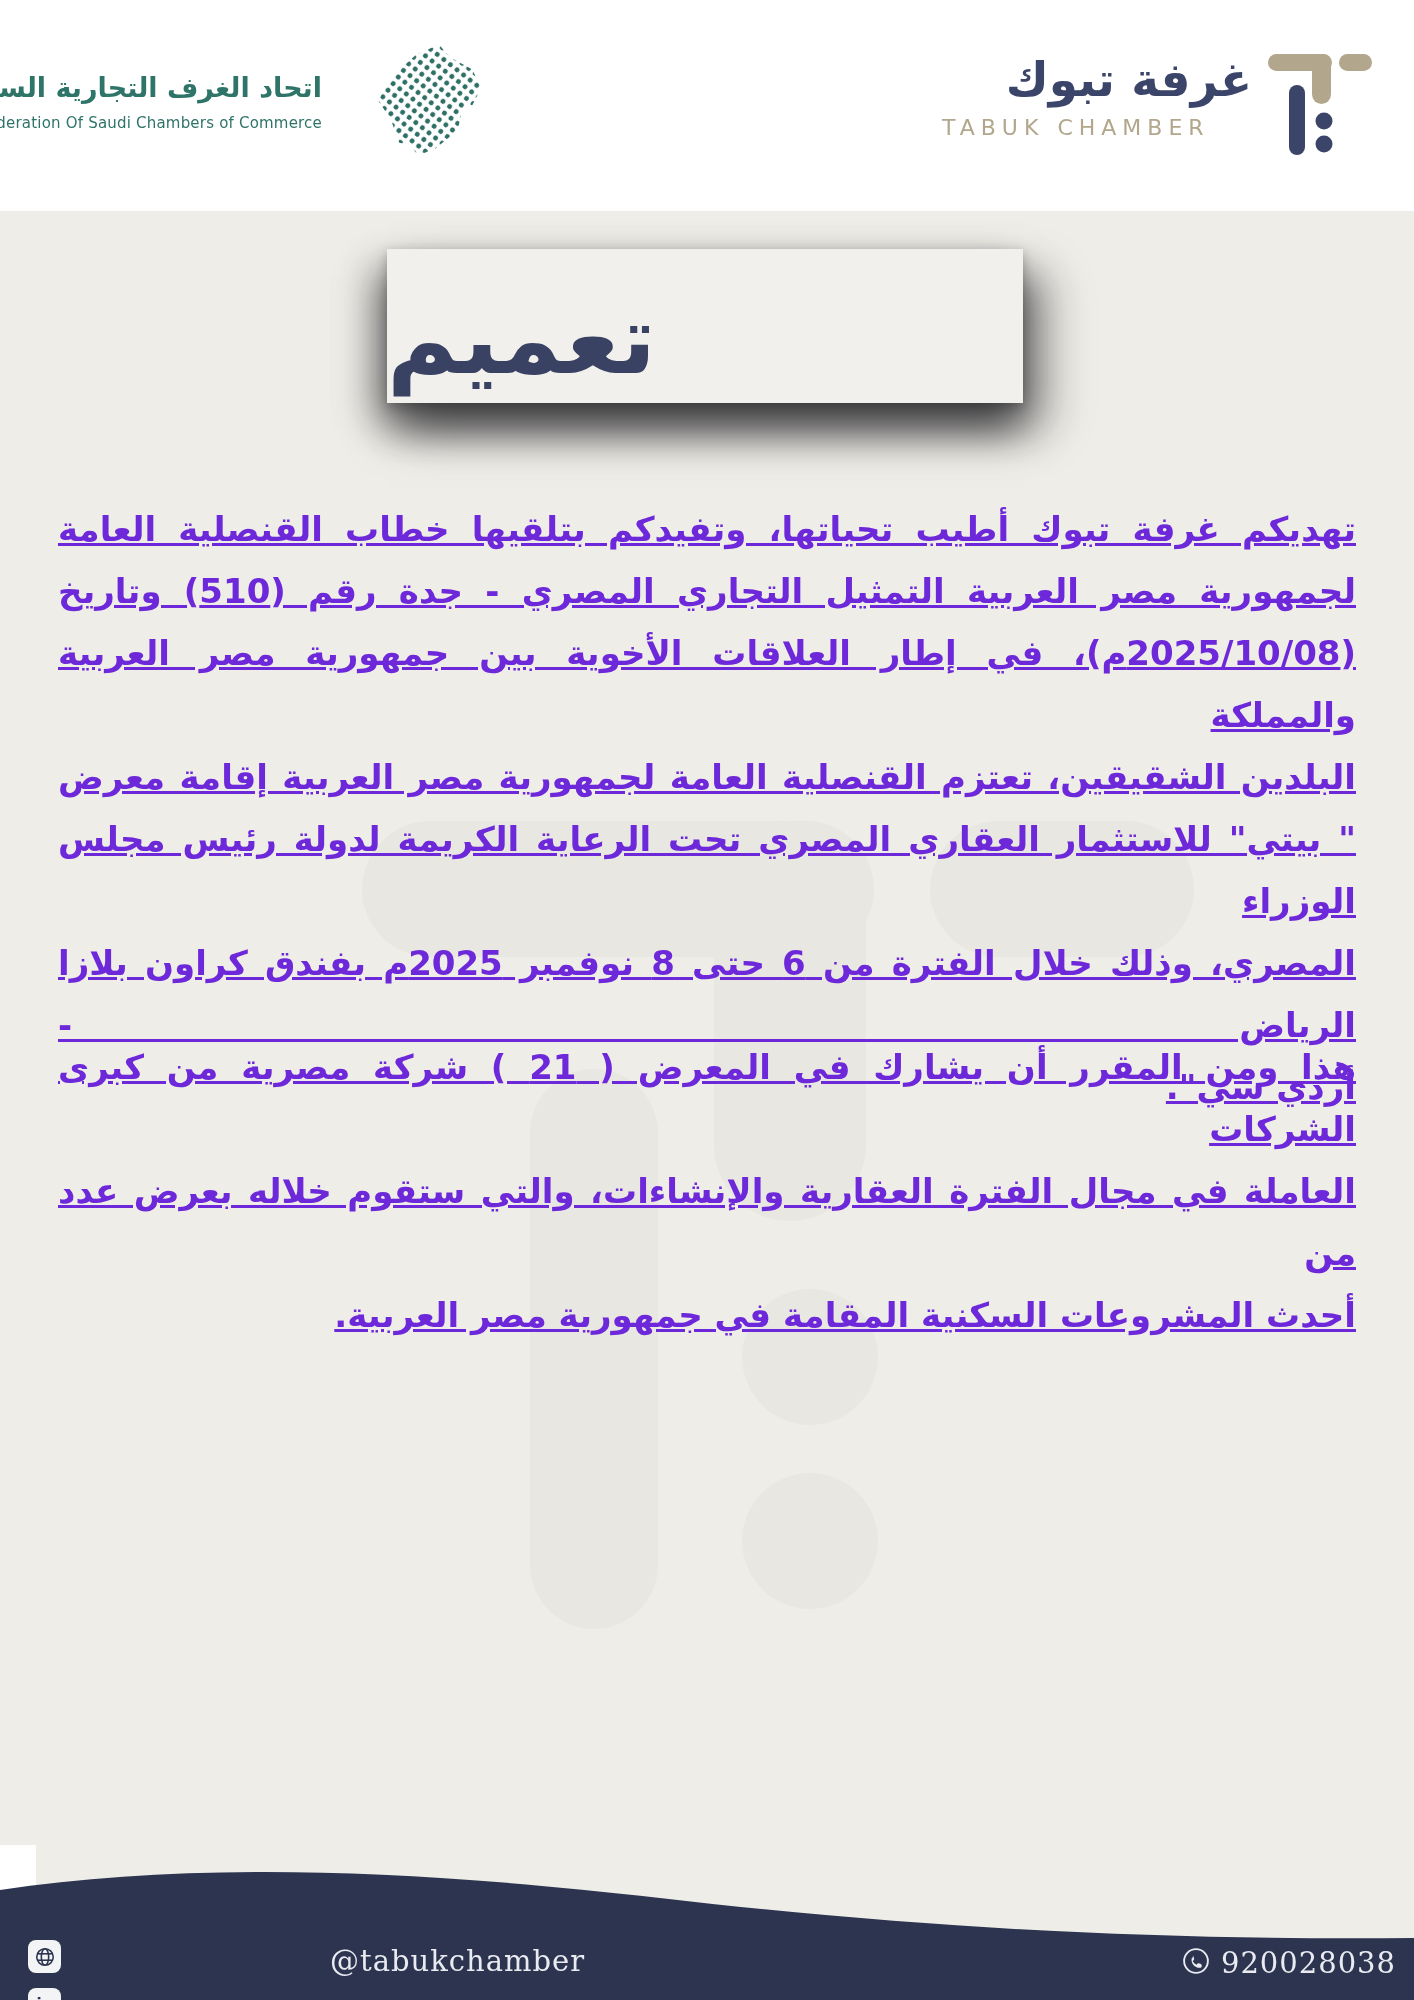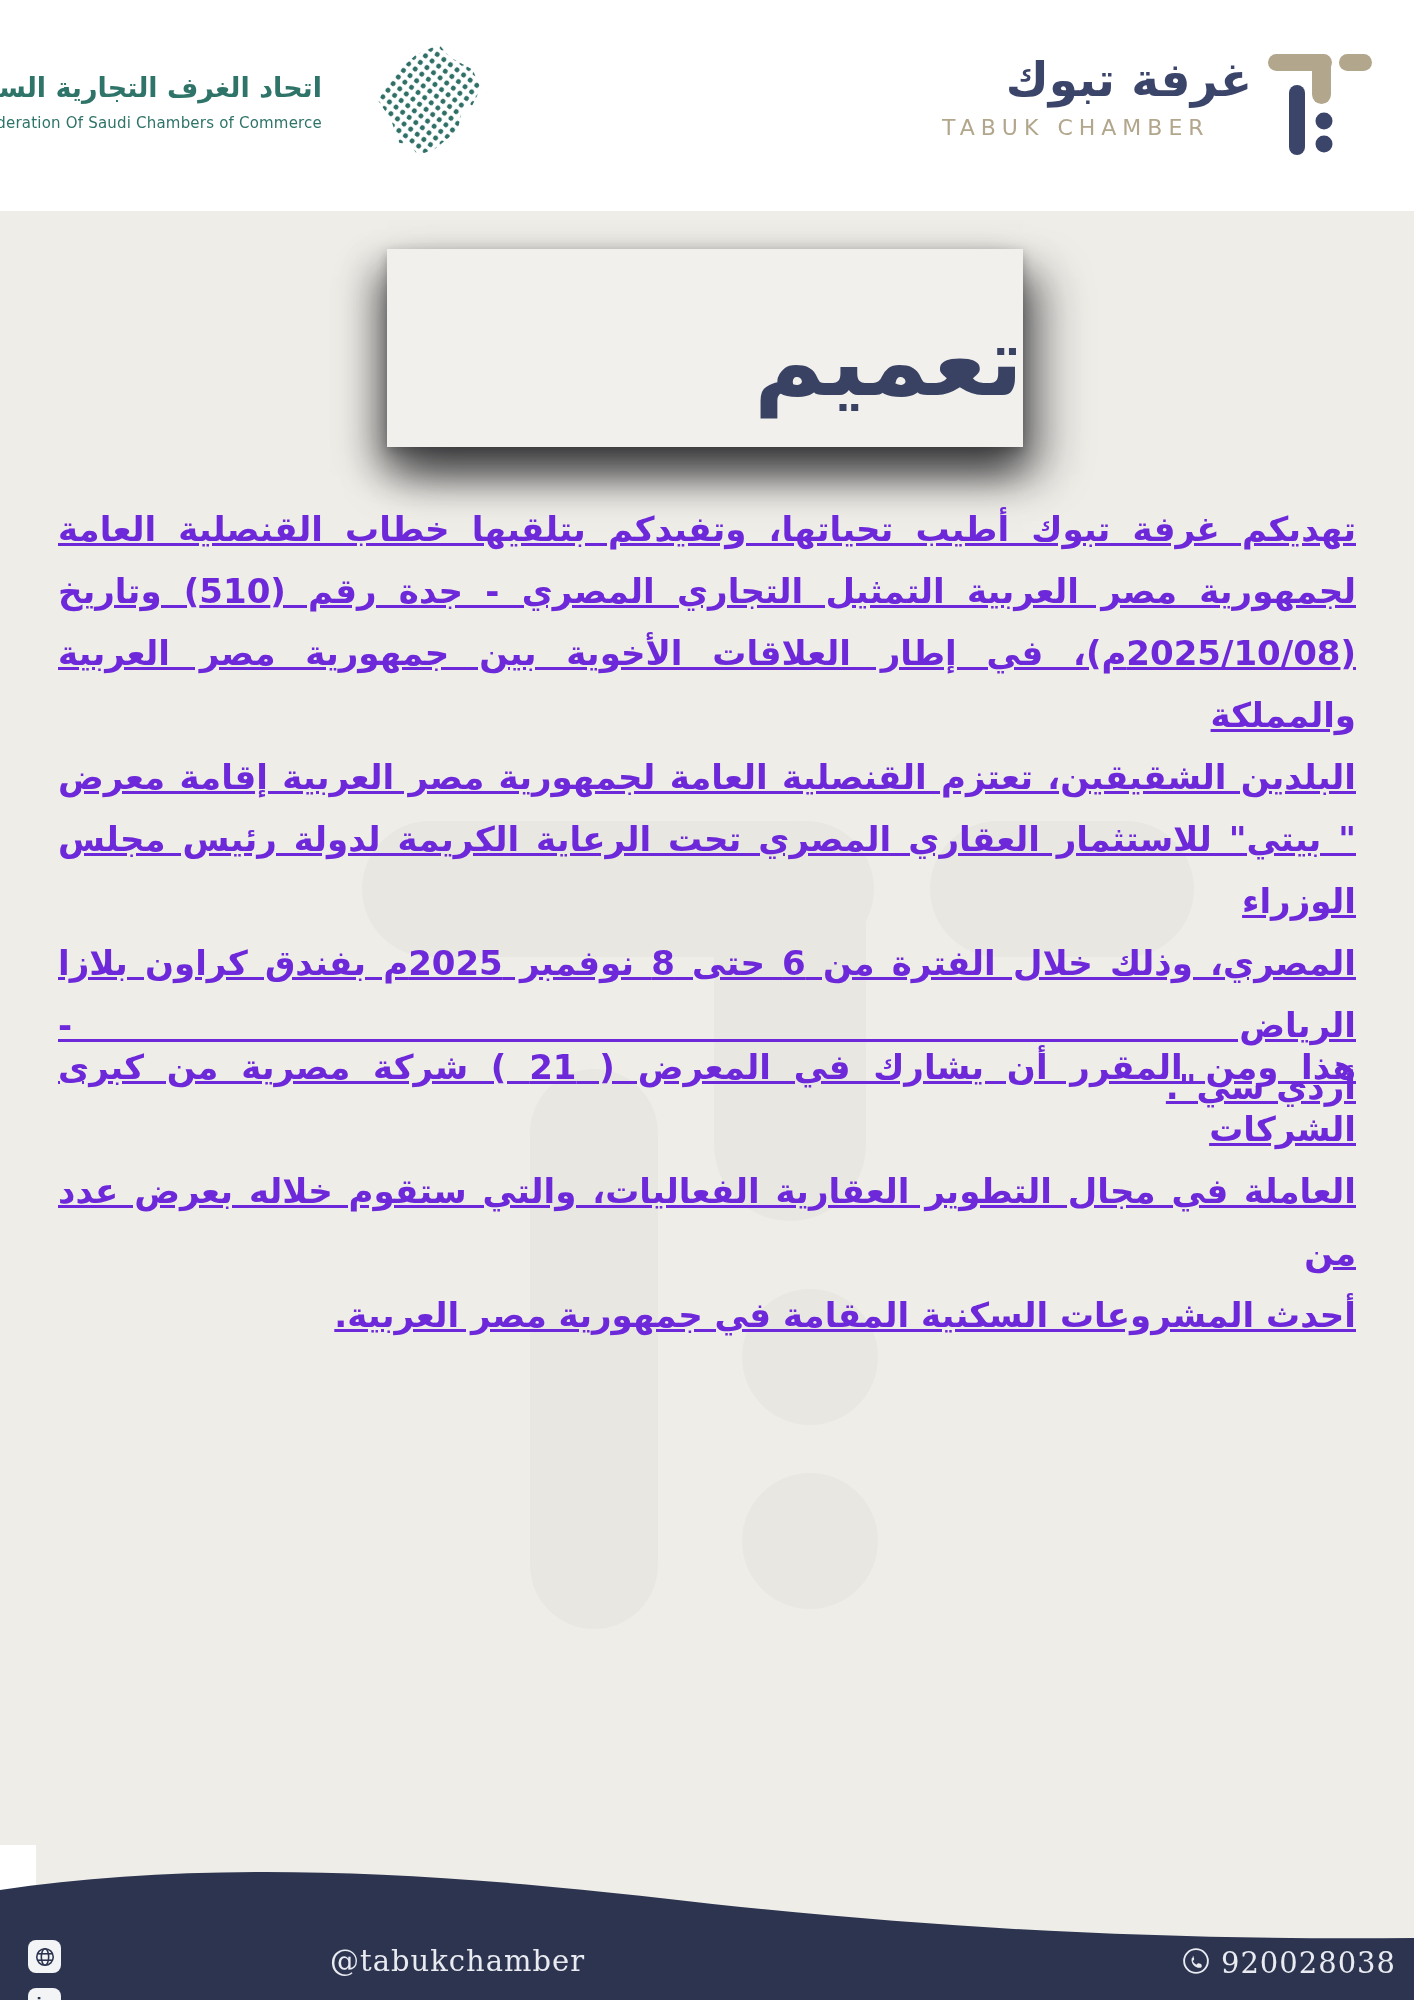--- a/index.html
+++ b/index.html
@@ -18,25 +18,25 @@
   .tabuk-logo{position:absolute;right:40px;top:28px;width:430px;height:150px;}
   .tabuk-mark{position:absolute;right:0;top:26px;}
   .tabuk-text{position:absolute;right:122px;top:24px;width:310px;}
   .tabuk-ar{font-size:47px;font-weight:700;color:#3b4469;direction:rtl;white-space:nowrap;letter-spacing:2px;}
   .tabuk-en{font-size:22px;font-weight:500;color:#b2a68c;letter-spacing:6px;white-space:nowrap;margin-top:8px;}
   
   .sheet{position:absolute;left:0;top:211px;width:1414px;height:1789px;background:#efede8;}
   .watermark{position:absolute;left:330px;top:610px;opacity:.55;}
   
   .title-box{
-    position:absolute;left:387px;top:249px;width:636px;height:198px;
+    position:absolute;left:387px;top:249px;width:636px;height:154px;
     background:#f2f0ec;
     box-shadow:0 28px 38px rgba(22,22,26,.55), 24px 26px 42px rgba(22,22,26,.38),
                -16px 18px 36px rgba(22,22,26,.30), 0 4px 10px rgba(22,22,26,.25);
-    display:flex;align-items:center;justify-content:flex-end;
+    display:flex;align-items:center;justify-content:flex-start;
   }
   .title-text{
     font-size:96px;font-weight:700;color:#3a4263;direction:rtl;
     transform:translateY(14px);line-height:1;
   }
   
   .para{position:absolute;left:58px;right:58px;direction:rtl;}
   .para-1{top:498px;}
   .para-2{top:1036px;}
   .body-line{
@@ -129,21 +129,21 @@
     <div class="body-line">تهديكم غرفة تبوك أطيب تحياتها، وتفيدكم بتلقيها خطاب القنصلية العامة</div>
     <div class="body-line">لجمهورية مصر العربية التمثيل التجاري المصري - جدة رقم (510) وتاريخ</div>
     <div class="body-line">(2025/10/08م)، في إطار العلاقات الأخوية بين جمهورية مصر العربية والمملكة</div>
     <div class="body-line">البلدين الشقيقين، تعتزم القنصلية العامة لجمهورية مصر العربية إقامة معرض</div>
     <div class="body-line">" بيتي" للاستثمار العقاري المصري تحت الرعاية الكريمة لدولة رئيس مجلس الوزراء</div>
     <div class="body-line">المصري، وذلك خلال الفترة من 6 حتى 8 نوفمبر 2025م بفندق كراون بلازا الرياض -</div>
     <div class="body-line last">أردي سي".</div>
   </div>
 <div class="para para-2">
     <div class="body-line">هذا ومن المقرر أن يشارك في المعرض ( 21 ) شركة مصرية من كبرى الشركات</div>
-    <div class="body-line">العاملة في مجال التطوير العقارية الفعاليات، والتي ستقوم خلاله بعرض عدد من</div>
+    <div class="body-line">العاملة في مجال الفترة العقارية والإنشاءات، والتي ستقوم خلاله بعرض عدد من</div>
     <div class="body-line last">أحدث المشروعات السكنية المقامة في جمهورية مصر العربية.</div>
   </div>
 
 <div class="corner-notch"></div>
 
 <svg class="footer-wave" viewBox="0 0 1414 150" preserveAspectRatio="none">
   <path d="M0,40 C180,14 380,16 660,48 C950,82 1190,90 1414,88 L1414,150 L0,150 Z" fill="#2c3450"></path>
 </svg>
 
 <div class="footer-content">

